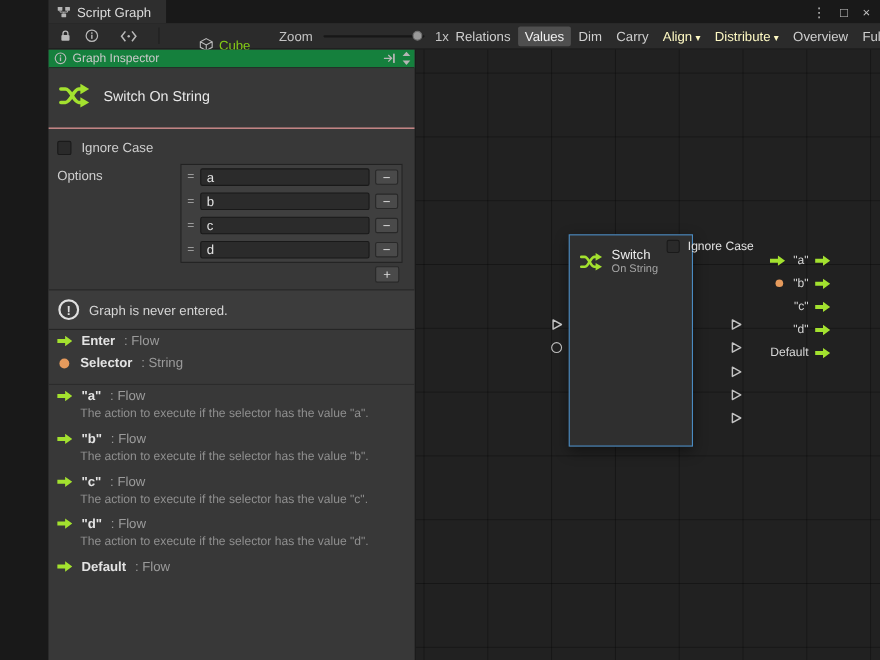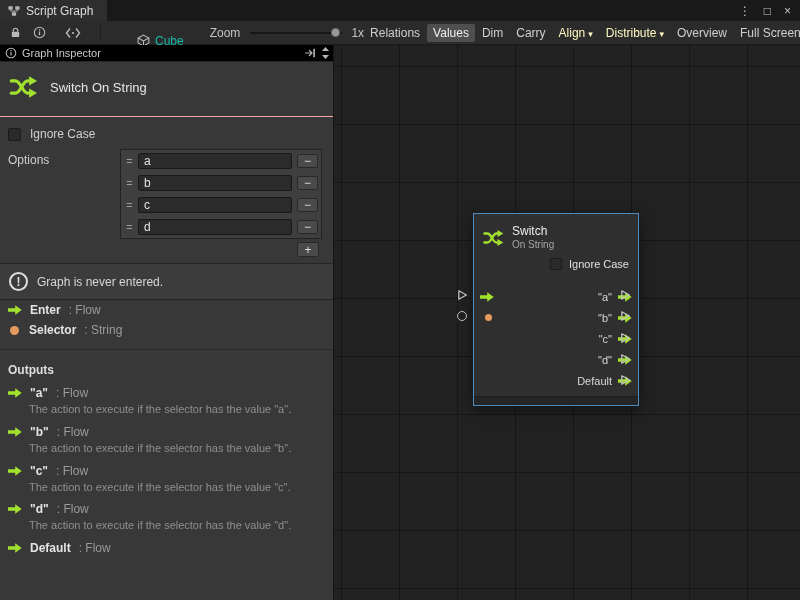--- a/index.html
+++ b/index.html
@@ -1,48 +1,48 @@
 <!DOCTYPE html>
 <html><head>
 <meta charset="utf-8">
 <style>
   * { box-sizing:border-box; margin:0; padding:0; }
   html,body { width:800px; height:600px; }
   body { font-family:"Liberation Sans", sans-serif; background:#191919; overflow:hidden;
          --green:#a3e12f; --orange:#e59a5c; --selection:#4a8bc2; }
-  .window { width:800px; height:600px; display:flex; flex-direction:column; }
+  .window { width:800px; height:600px; display:flex; flex-direction:column;padding-left:44px; }
 
   
   .titlebar { height:21px; flex:none; background:#191919; display:flex; align-items:stretch; }
   .tab { display:flex; align-items:center; gap:6px; padding:0 14px 0 8px; background:#2e2e2e; color:#dcdcdc; font-size:12px; }
   .win-controls { margin-left:auto; display:flex; align-items:center; gap:13px; padding-right:9px; color:#c4c4c4; font-size:12px; }
 
   
   .toolbar { height:24px; flex:none; background:#2b2b2b; border-bottom:1px solid #1a1a1a; display:flex; align-items:center; padding:0 4px 0 6px; font-size:12px; color:#c8c8c8; }
   .tool-icon { display:flex; align-items:center; justify-content:center; width:18px; height:18px; flex:none; margin-right:6px; }
   .ml10 { margin-left:10px; }
   .vsep { width:1px; height:15px; background:#1e1e1e; margin:0 12px; flex:none; }
-  .crumb { display:flex; align-items:center; gap:5px; margin-left:24px; color:#14b8a6; flex:none;margin-top:16px; }
+  .crumb { display:flex; align-items:center; gap:5px; margin-left:24px; color:#84cc16; flex:none;margin-top:16px; }
   .zoom-label { margin-left:26px; color:#c4c4c4; flex:none; }
   .slider { position:relative; width:92px; height:11px; margin-left:10px; flex:none; }
   .slider-track { position:absolute; left:0; right:0; top:5px; height:2px; background:#171717; border-radius:1px; }
   .slider-handle { position:absolute; right:2px; top:1px; width:9px; height:9px; border-radius:50%; background:#9a9a9a; border:1px solid #6f6f6f; }
   .zoom-value { margin-left:9px; color:#c4c4c4; flex:none; }
   .tb-buttons { margin-left:auto; display:flex; align-items:center; gap:1px; }
   .tb-btn { padding:2px 6px; border-radius:2px; color:#cfcfcf; white-space:nowrap; cursor:default; }
   .tb-btn.active { background:#4f4f4f; color:#f0f0f0; }
   .tb-btn.disabled { color:#fef9c3; }
   .caret { font-size:9px; margin-left:3px; }
 
   
   .main { flex:1; display:flex; min-height:0; }
 
   
   .inspector { width:334px; flex:none; background:#383838; border-right:1px solid #171717; color:#cfcfcf; font-size:12px; display:flex; flex-direction:column; overflow:hidden; }
-  .insp-header { height:17px; flex:none; background:#000000; border-bottom:1px solid #272727; display:flex; align-items:center; gap:5px; padding:0 3px 0 5px; font-size:11px; color:#c9c9c9; }
+  .insp-header { height:17px; flex:none; background:#15803d; border-bottom:1px solid #272727; display:flex; align-items:center; gap:5px; padding:0 3px 0 5px; font-size:11px; color:#c9c9c9; }
   .insp-spacer { flex:1; }
   .switch-header { display:flex; align-items:center; gap:12px; padding:10px 10px 14px 8px; border-bottom:1px solid #fca5a5; flex:none; }
   .switch-title { font-size:13px; color:#e6e6e6; }
 
   .row-ignore { display:flex; align-items:center; gap:9px; padding:10px 8px 2px; flex:none; }
   .checkbox { width:13px; height:13px; background:#2a2a2a; border:1px solid #1a1a1a; border-radius:2px; flex:none; }
 
   .options-block { display:flex; padding:6px 11px 0 8px; flex:none; }
   .options-label { width:112px; flex:none; padding-top:4px; }
   .reorder { flex:1; }
@@ -66,21 +66,21 @@
   .hdiv { height:1px; background:#2b2b2b; margin-top:9px; flex:none; }
   .dot { width:9px; height:9px; border-radius:50%; background:var(--orange); flex:none; margin:0 2px; }
 
   
   .canvas { flex:1; position:relative; background-color:#212121;
     background-image:
       linear-gradient(to right, rgba(0,0,0,0.32) 1px, transparent 1px),
       linear-gradient(to bottom, rgba(0,0,0,0.32) 1px, transparent 1px);
     background-size:58px 58px; background-position:7px 21px; overflow:hidden; }
 
-  .node { position:absolute; left:139px; top:168px; width:166px; height:193px; background:#2f2f2f; border:1px solid var(--selection); box-shadow:0 4px 12px rgba(0,0,0,0.45); display:flex; flex-direction:column; }
+  .node { position:absolute; left:139px; top:168px; width:113px; height:193px; background:#2f2f2f; border:1px solid var(--selection); box-shadow:0 4px 12px rgba(0,0,0,0.45); display:flex; flex-direction:row; }
   .node-header { display:flex; align-items:center; gap:8px; padding:9px 8px 2px; height:40px; flex:none; }
   .node-title { font-size:12px; color:#ececec; line-height:1.2; }
   .node-sub { font-size:10px; color:#a5a5a5; line-height:1.2; }
   .node-check { display:flex; align-items:center; justify-content:flex-end; gap:7px; height:20px; padding-right:9px; flex:none; }
   .node-check .checkbox { width:12px; height:12px; }
   .node-check-label { font-size:11px; color:#e0e0e0; }
   .node-ports { margin-top:12px; flex:none; }
   .nport { height:21px; display:flex; align-items:center; padding:0 6px; }
   .nport-label { margin-left:auto; font-size:11px; color:#d6d6d6; }
   .nport .arrow-r { margin-left:6px; }
@@ -246,21 +246,20 @@
         <span class="pin-type">: Flow</span>
       </div>
       <div class="pin-row">
         <span class="dot"></span>
         <span class="pin-name">Selector</span>
         <span class="pin-type">: String</span>
       </div>
 
       <div class="hdiv"></div>
 
-      <div class="section-title">Outputs</div>
 
       <div class="pin-row">
         <svg class="arrow-r" width="14" height="10" viewBox="0 0 14 10" style="color:var(--green)">
             <path d="M0 3.2 H7.2 V0.3 L13.7 5 L7.2 9.7 V6.8 H0 Z" fill="currentColor"></path>
           </svg>
         <span class="pin-name">"a"</span>
         <span class="pin-type">: Flow</span>
       </div>
       <div class="pin-desc">The action to execute if the selector has the value "a".</div>
 

